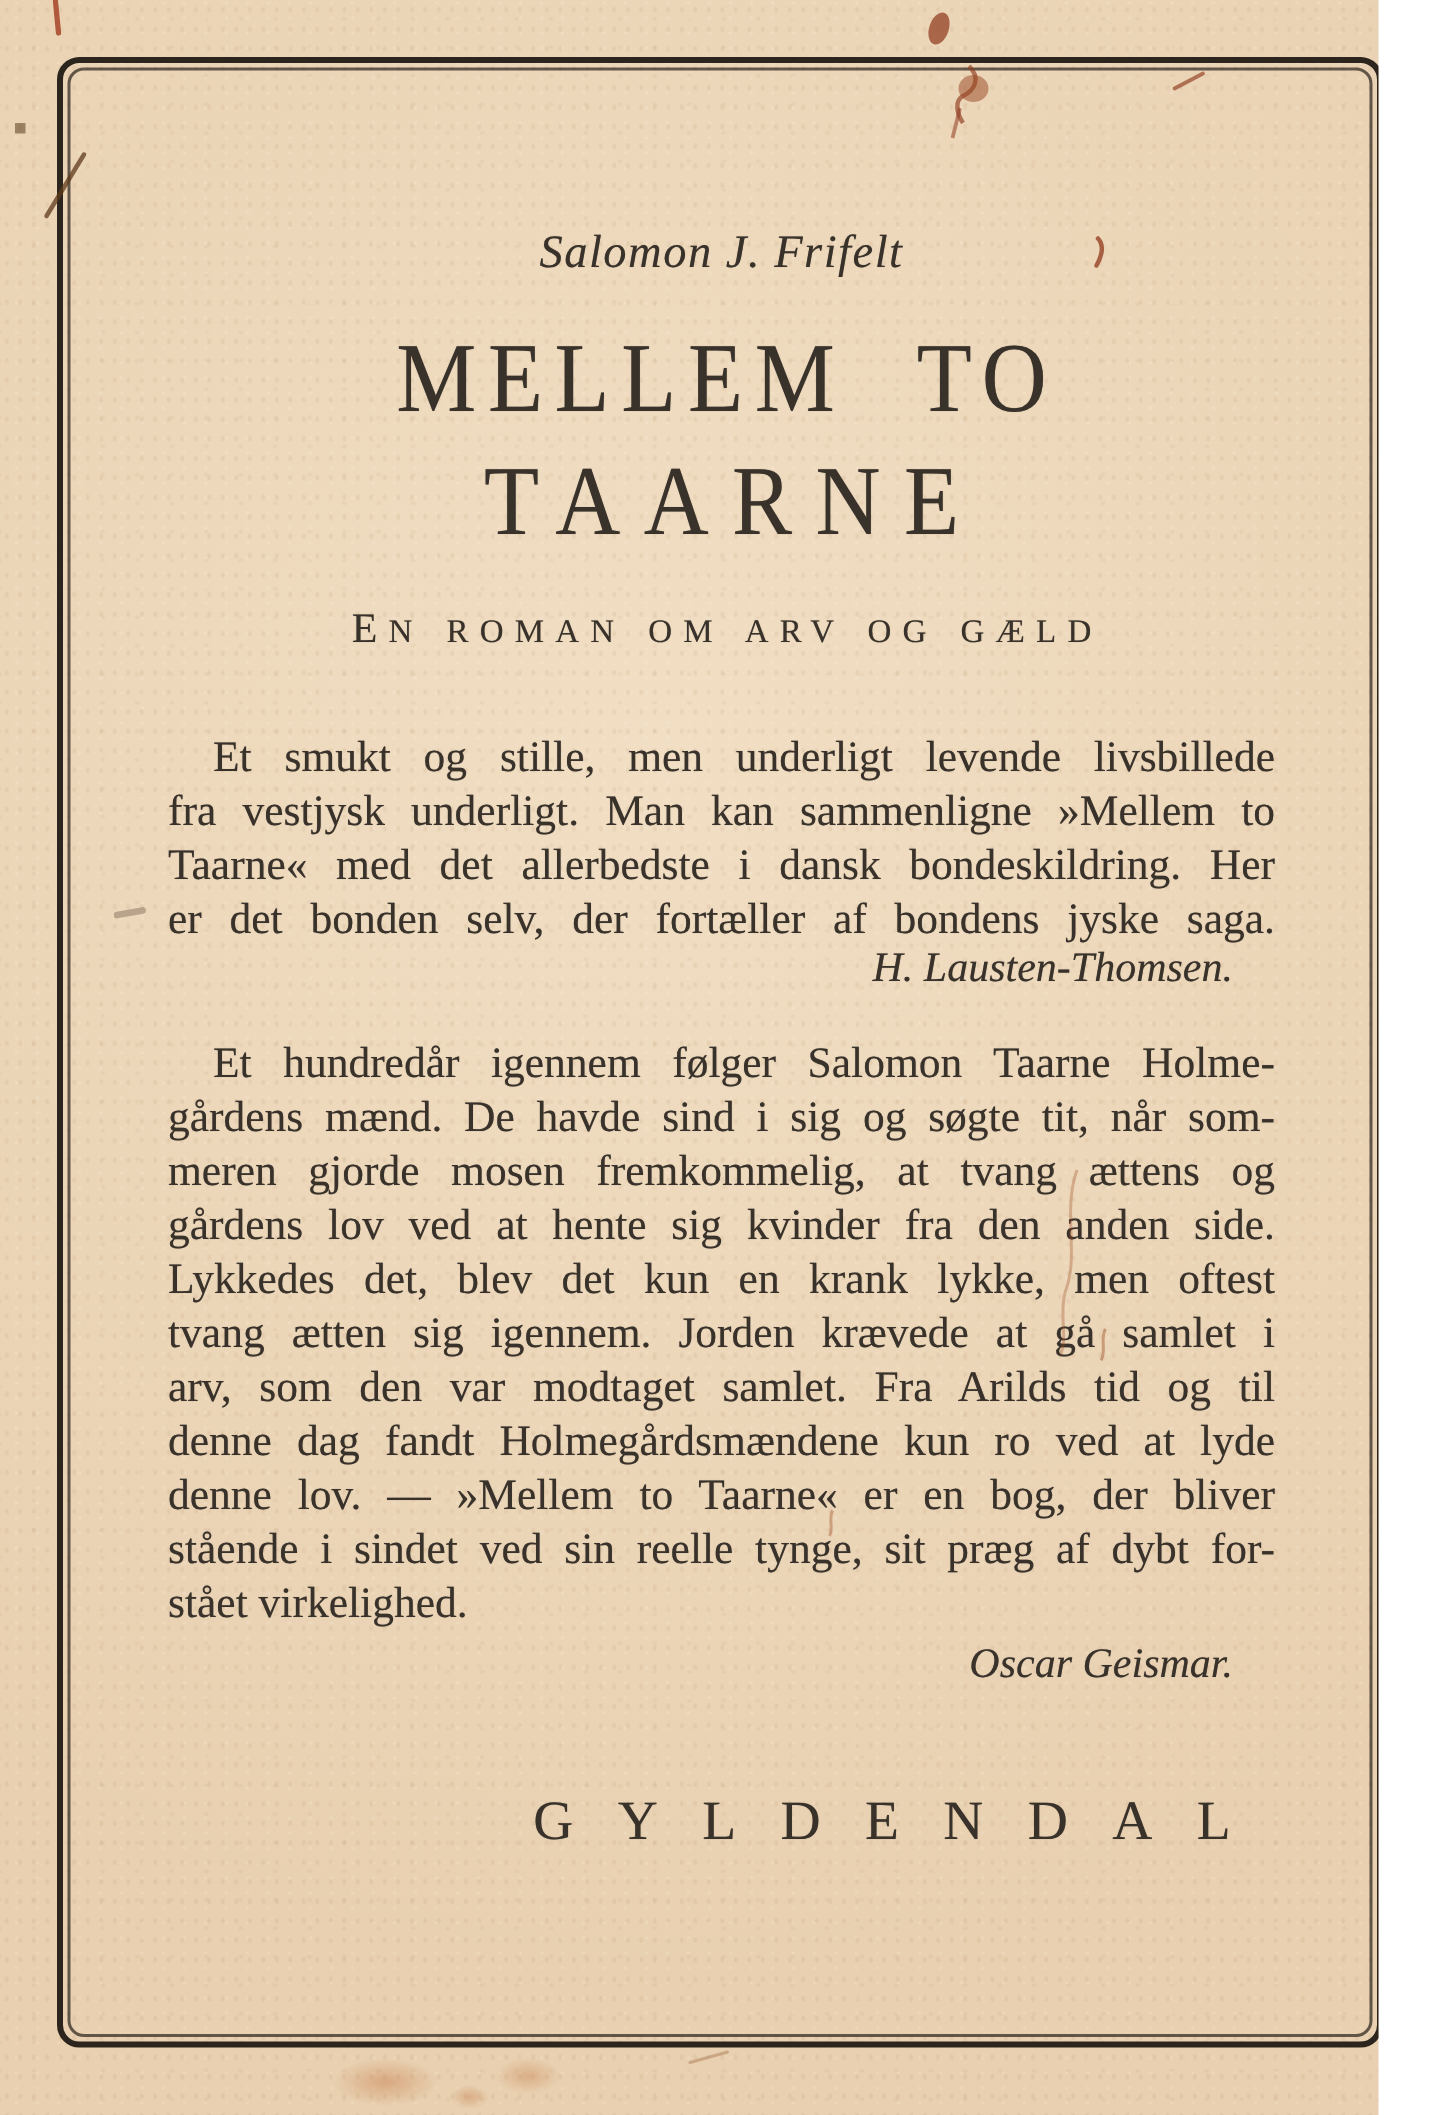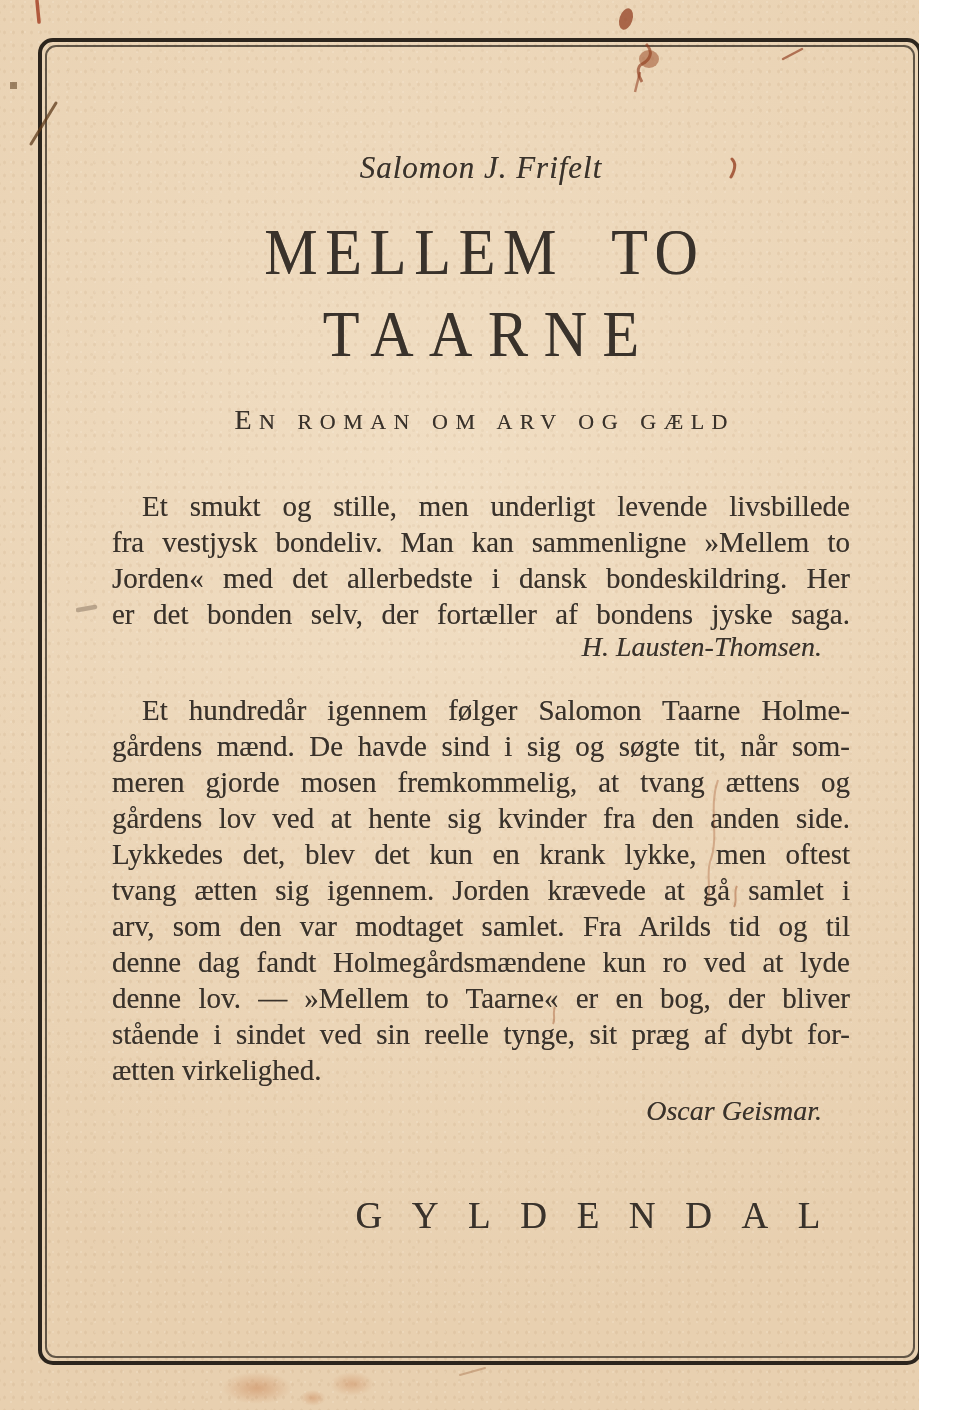--- a/index.html
+++ b/index.html
@@ -85,38 +85,38 @@
 
     <div class="author">Salomon J. Frifelt</div>
 
     <div class="title title-1">MELLEM TO</div>
     <div class="title title-2">TAARNE</div>
 
     <div class="subtitle"><span class="initial">E</span><span>N ROMAN OM ARV OG GÆLD</span></div>
 
     <div class="para para-1">
       <div class="ln indent">Et smukt og stille, men underligt levende livsbillede</div>
-      <div class="ln">fra vestjysk bondeliv. Man kan sammenligne »Mellem to</div>
-      <div class="ln">Jorden« med det allerbedste i dansk bondeskildring. Her</div>
+      <div class="ln">fra vestjysk underligt. Man kan sammenligne »Mellem to</div>
+      <div class="ln">Taarne« med det allerbedste i dansk bondeskildring. Her</div>
       <div class="ln">er det bonden selv, der fortæller af bondens jyske saga.</div>
     </div>
     <div class="sig sig-1">H. Lausten-Thomsen.</div>
 
     <div class="para para-2">
       <div class="ln indent">Et hundredår igennem følger Salomon Taarne Holme-</div>
       <div class="ln">gårdens mænd. De havde sind i sig og søgte tit, når som-</div>
       <div class="ln">meren gjorde mosen fremkommelig, at tvang ættens og</div>
       <div class="ln">gårdens lov ved at hente sig kvinder fra den anden side.</div>
       <div class="ln">Lykkedes det, blev det kun en krank lykke, men oftest</div>
       <div class="ln">tvang ætten sig igennem. Jorden krævede at gå samlet i</div>
       <div class="ln">arv, som den var modtaget samlet. Fra Arilds tid og til</div>
       <div class="ln">denne dag fandt Holmegårdsmændene kun ro ved at lyde</div>
       <div class="ln">denne lov. — »Mellem to Taarne« er en bog, der bliver</div>
       <div class="ln">stående i sindet ved sin reelle tynge, sit præg af dybt for-</div>
-      <div class="ln flush-last">ætten virkelighed.</div>
+      <div class="ln flush-last">stået virkelighed.</div>
     </div>
     <div class="sig sig-2">Oscar Geismar.</div>
 
     <div class="publisher">GYLDENDAL</div>
 
   </div>
 
   <div class="stain" style="left:30px;top:0;">
     <svg width="14" height="26">
         <path d="M7,1 L9,22" stroke="#a13a1e" stroke-width="3.5" stroke-linecap="round" opacity="0.8" fill="none"></path>

